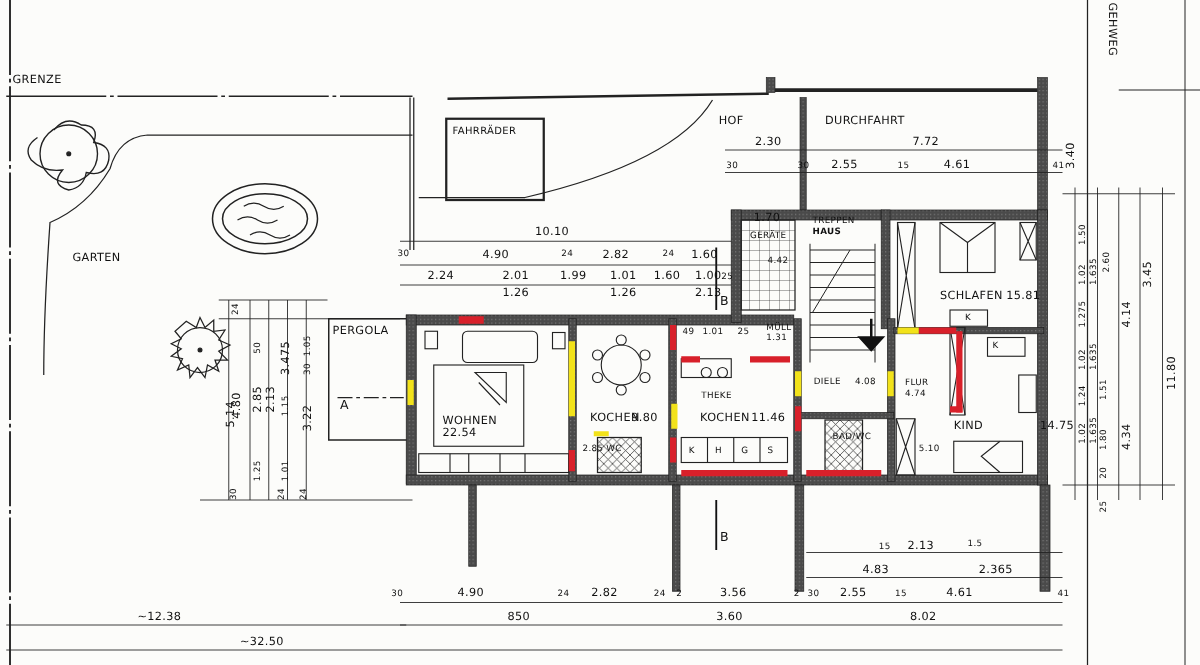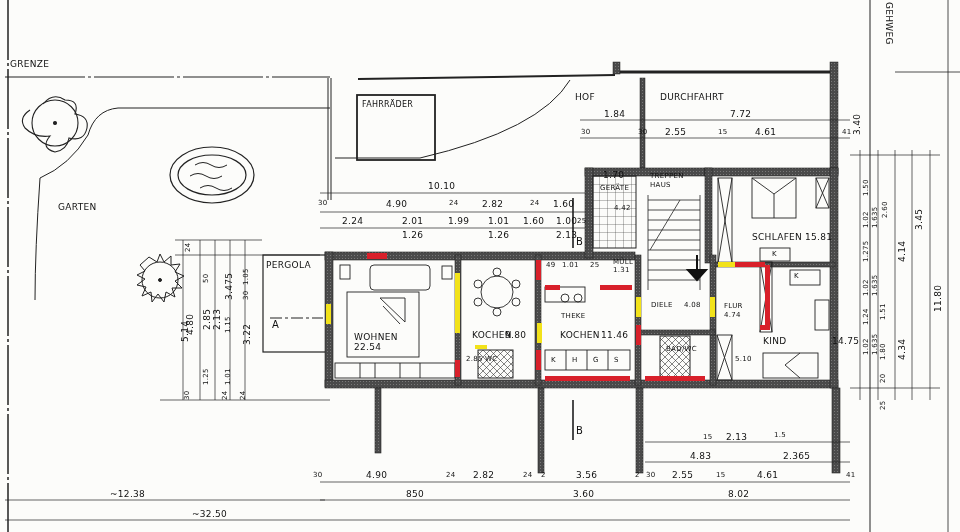--- a/index.html
+++ b/index.html
@@ -235,37 +235,37 @@
 <span class="lbl sm" style="left:561px;top:313px;">THEKE</span>
 <span class="lbl sm" style="left:551px;top:357px;">K</span>
 <span class="lbl sm" style="left:572px;top:357px;">H</span>
 <span class="lbl sm" style="left:593px;top:357px;">G</span>
 <span class="lbl sm" style="left:614px;top:357px;">S</span>
 <span class="lbl sm" style="left:613px;top:259px;">MÜLL</span>
 <span class="lbl sm" style="left:613px;top:267px;">1.31</span>
 <span class="lbl sm" style="left:600px;top:185px;">GERÄTE</span>
 <span class="lbl sm" style="left:614px;top:205px;">4.42</span>
 <span class="lbl sm" style="left:650px;top:173px;">TREPPEN</span>
-<span class="lbl sm" style="left:650px;top:182px;">HAUS</span>
+<span class="lbl sm" style="left:650px;top:182px;font-weight:bold;">HAUS</span>
 <span class="lbl sm" style="left:651px;top:302px;">DIELE</span>
 <span class="lbl sm" style="left:684px;top:302px;">4.08</span>
 <span class="lbl sm" style="left:724px;top:303px;">FLUR</span>
 <span class="lbl sm" style="left:724px;top:312px;">4.74</span>
 <span class="lbl sm" style="left:666px;top:346px;">BAD/WC</span>
 <span class="lbl sm" style="left:694px;top:356px;margin-left:41px;">5.10</span>
 <span class="lbl sm" style="left:485px;top:356px;">WC</span>
 <span class="lbl sm" style="left:466px;top:356px;">2.85</span>
 <span class="lbl room" style="left:752px;top:233px;">SCHLAFEN</span>
 <span class="lbl room" style="left:805px;top:233px;">15.81</span>
 <span class="lbl room" style="left:763px;top:337px;">KIND</span>
 <span class="lbl room" style="left:832px;top:337px;">14.75</span>
 <span class="lbl sm" style="left:772px;top:251px;">K</span>
 <span class="lbl sm" style="left:794px;top:273px;">K</span>
 
-<span class="lbl dim" style="left:604px;top:110px;">1.84</span>
+<span class="lbl dim" style="left:604px;top:110px;">2.30</span>
 <span class="lbl dim" style="left:730px;top:110px;">7.72</span>
 <span class="lbl sm" style="left:581px;top:129px;">30</span>
 <span class="lbl dim" style="left:603px;top:128px;margin-top:43px;">1.70</span>
 <span class="lbl sm" style="left:638px;top:129px;">30</span>
 <span class="lbl dim" style="left:665px;top:128px;">2.55</span>
 <span class="lbl sm" style="left:718px;top:129px;">15</span>
 <span class="lbl dim" style="left:755px;top:128px;">4.61</span>
 <span class="lbl sm" style="left:842px;top:129px;">41</span>
 <span class="lbl dim vert" style="left:853px;top:135px;">3.40</span>
 

